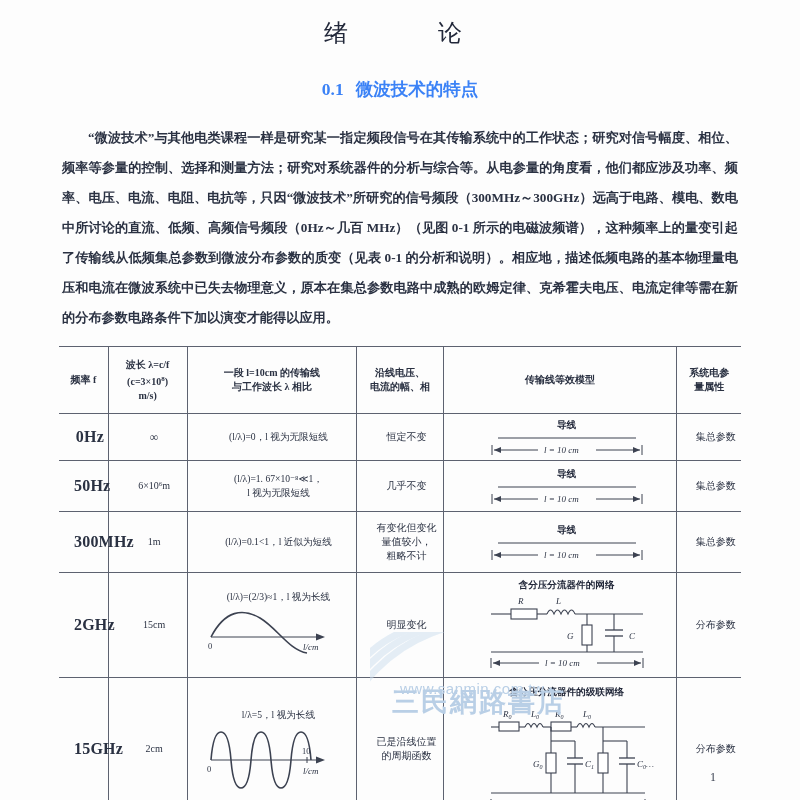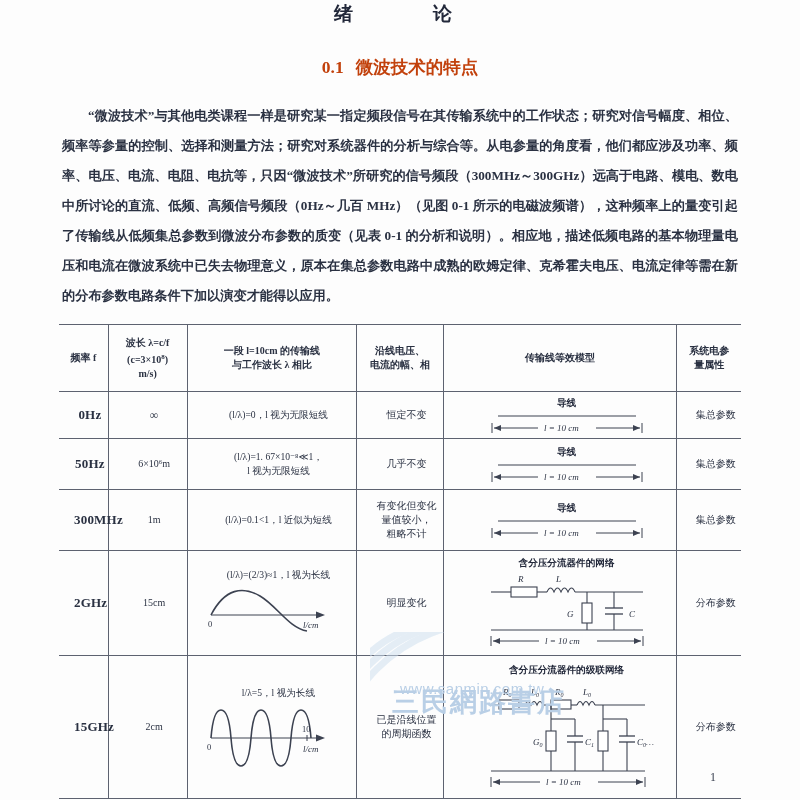--- a/index.html
+++ b/index.html
@@ -16,32 +16,32 @@
   .page {
     position: absolute;
     left: 0; top: 0;
     width: 800px; height: 800px;
     background: #fdfdfd;
   }
 
   
   .chapter-title {
     text-align: center;
-    font-size: 19px;
-    font-weight: bold;
+    font-size: 24px;
+    font-weight: normal;
     letter-spacing: 14px;
-    padding-top: 1px;
+    padding-top: 17px;
     color: #22283a;
   }
   .section-title {
     text-align: center;
     font-size: 17.5px;
     font-weight: bold;
     margin-top: 28px;
-    color: #c2410c;
+    color: #3b82f6;
   }
   .section-title .num { letter-spacing: 0px; margin-right: 12px; }
 
   
   .body-wrap {
     margin: 22px 62px 0 62px;
   }
   .para {
     font-size: 13.2px;
     line-height: 30px;
@@ -86,21 +86,21 @@
   table.matrix tr.drow.last td { border-bottom: 1.6px solid #5d6270; }
 
   .cw1 { width: 40px; }
   .cw2 { width: 64px; }
   .cw3 { width: 138px; }
   .cw4 { width: 70px; }
   .cw5 { width: 190px; }
   .cw6 { width: 52px; }
 
   .hd { font-weight: bold; font-size: 10px; line-height: 13.5px; }
-  .freq { font-weight: bold; font-size: 13px; letter-spacing: .2px; }
+  .freq { font-weight: bold; font-size: 16px; letter-spacing: .2px; }
   .ital { }
   sup.sp { font-size: 7px; vertical-align: super; }
   .formula { font-size: 9.6px; line-height: 14px; }
 
   
   .diagram { display: flex; flex-direction: column; align-items: center; justify-content: center; }
   .diag-title { font-size: 9.6px; font-weight: bold; margin-bottom: 2px; color: #22283a; }
   svg { display: block; }
   .stroke { stroke: #3c4251; fill: none; }
   .fillwhite { fill: #ffffff; stroke: #3c4251; }

